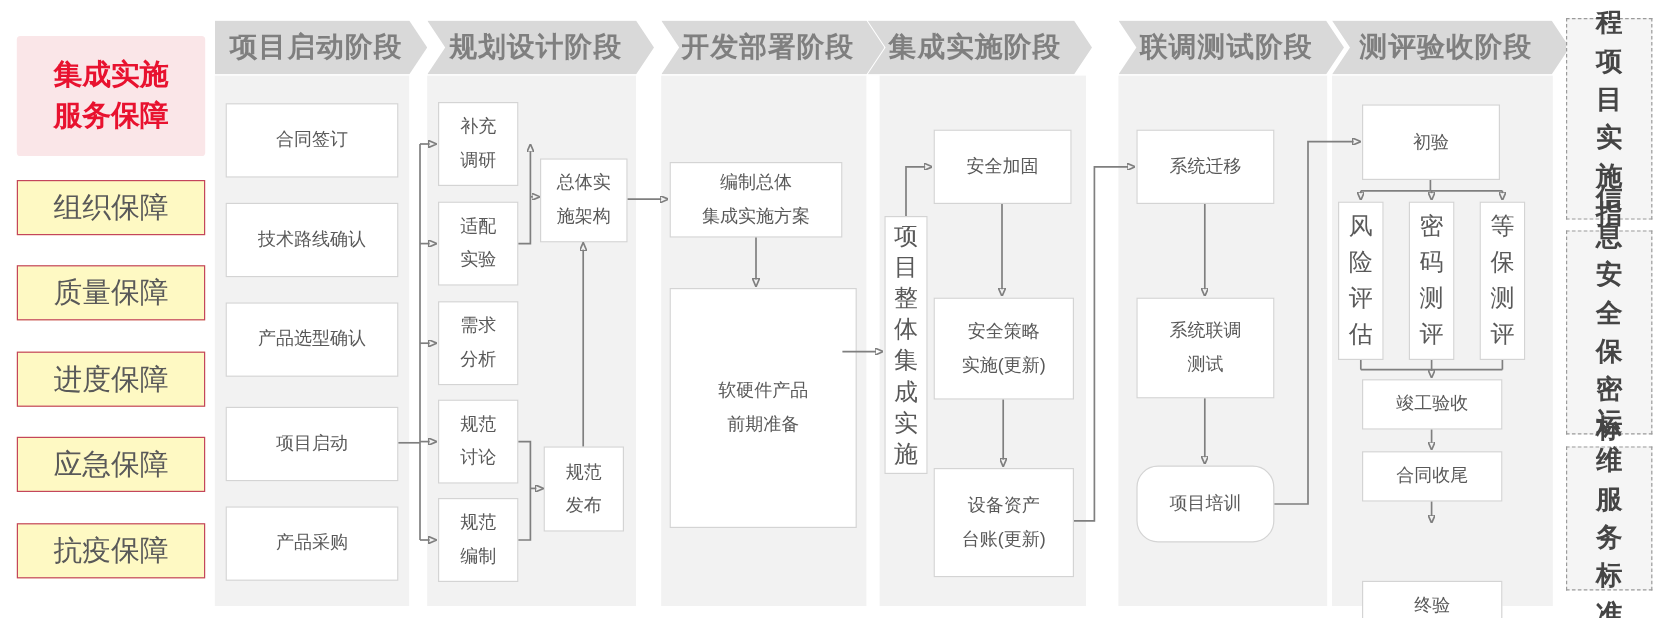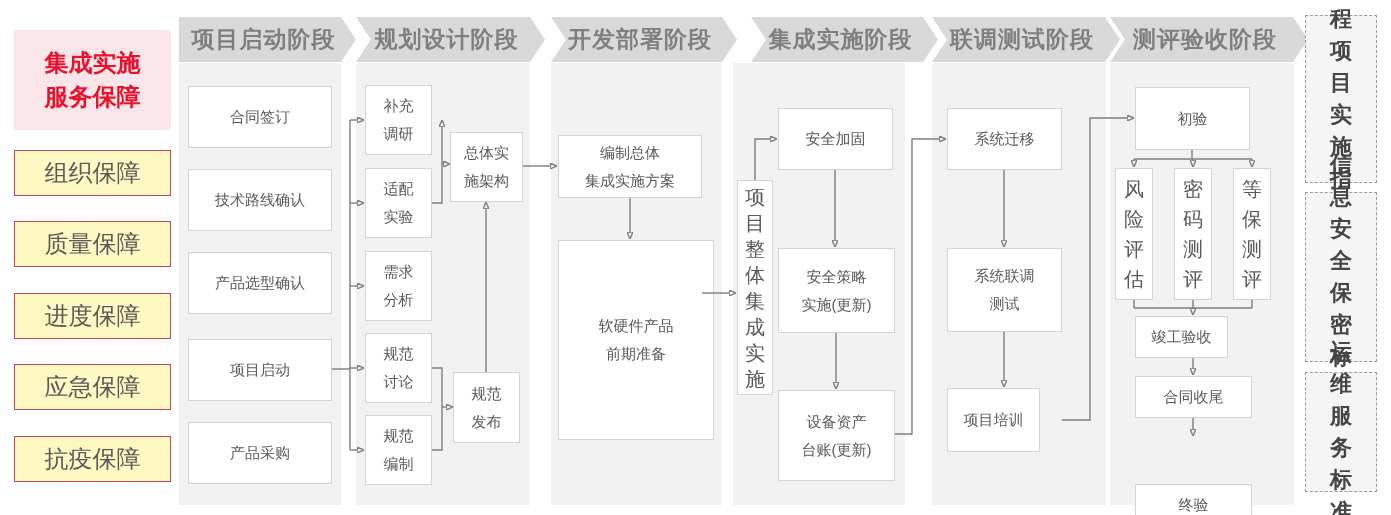--- a/index.html
+++ b/index.html
@@ -62,21 +62,21 @@
 
   <div class="phase-header" style="left:356px;width:189px;">
       <span>规划设计阶段</span>
     </div>
   <div class="phase-header first" style="left:179px;width:177px;">
       <span>项目启动阶段</span>
     </div>
   <div class="phase-header" style="left:551px;width:186px;">
       <span>开发部署阶段</span>
     </div>
-  <div class="phase-header" style="left:751px;width:187px;">
+  <div class="phase-header" style="left:723px;width:187px;">
       <span>集成实施阶段</span>
     </div>
   <div class="phase-header" style="left:932px;width:188px;">
       <span>联调测试阶段</span>
     </div>
   <div class="phase-header" style="left:1110px;width:198px;">
       <span>测评验收阶段</span>
     </div>
 
   <div class="title-box">集成实施
@@ -123,36 +123,36 @@
 施</div>
   <div class="node" style="left:778px;top:108px;width:115px;height:62px;">安全加固</div>
   <div class="node" style="left:778px;top:248px;width:117px;height:85px;">安全策略
 实施(更新)</div>
   <div class="node" style="left:778px;top:390px;width:117px;height:91px;">设备资产
 台账(更新)</div>
 
   <div class="node" style="left:947px;top:108px;width:115px;height:62px;">系统迁移</div>
   <div class="node" style="left:947px;top:248px;width:115px;height:84px;">系统联调
 测试</div>
-  <div class="node" style="left:947px;top:388px;width:93px;height:64px;">项目培训</div>
+  <div class="node" style="left:947px;top:388px;width:115px;height:64px;border-radius:18px;">项目培训</div>
 
   <div class="node" style="left:1135px;top:87px;width:115px;height:63px;">初验</div>
   <div class="node vtext4" style="left:1115px;top:168px;width:38px;height:132px;">风
 险
 评
 估</div>
   <div class="node vtext4" style="left:1174px;top:168px;width:38px;height:132px;">密
 码
 测
 评</div>
   <div class="node vtext4" style="left:1233px;top:168px;width:38px;height:132px;">等
 保
 测
 评</div>
-  <div class="node" style="left:1135px;top:316px;width:93px;height:42px;">竣工验收</div>
+  <div class="node" style="left:1135px;top:316px;width:117px;height:42px;">竣工验收</div>
   <div class="node" style="left:1135px;top:376px;width:117px;height:42px;">合同收尾</div>
   <div class="node" style="left:1135px;top:437px;width:117px;height:42px;margin-top:47px;">终验</div>
 
   <div class="std-box" style="top:15px;height:168px;">工程
 项目
 实施
 指引</div>
   <div class="std-box" style="top:192px;height:170px;">信息
 安全
 保密

